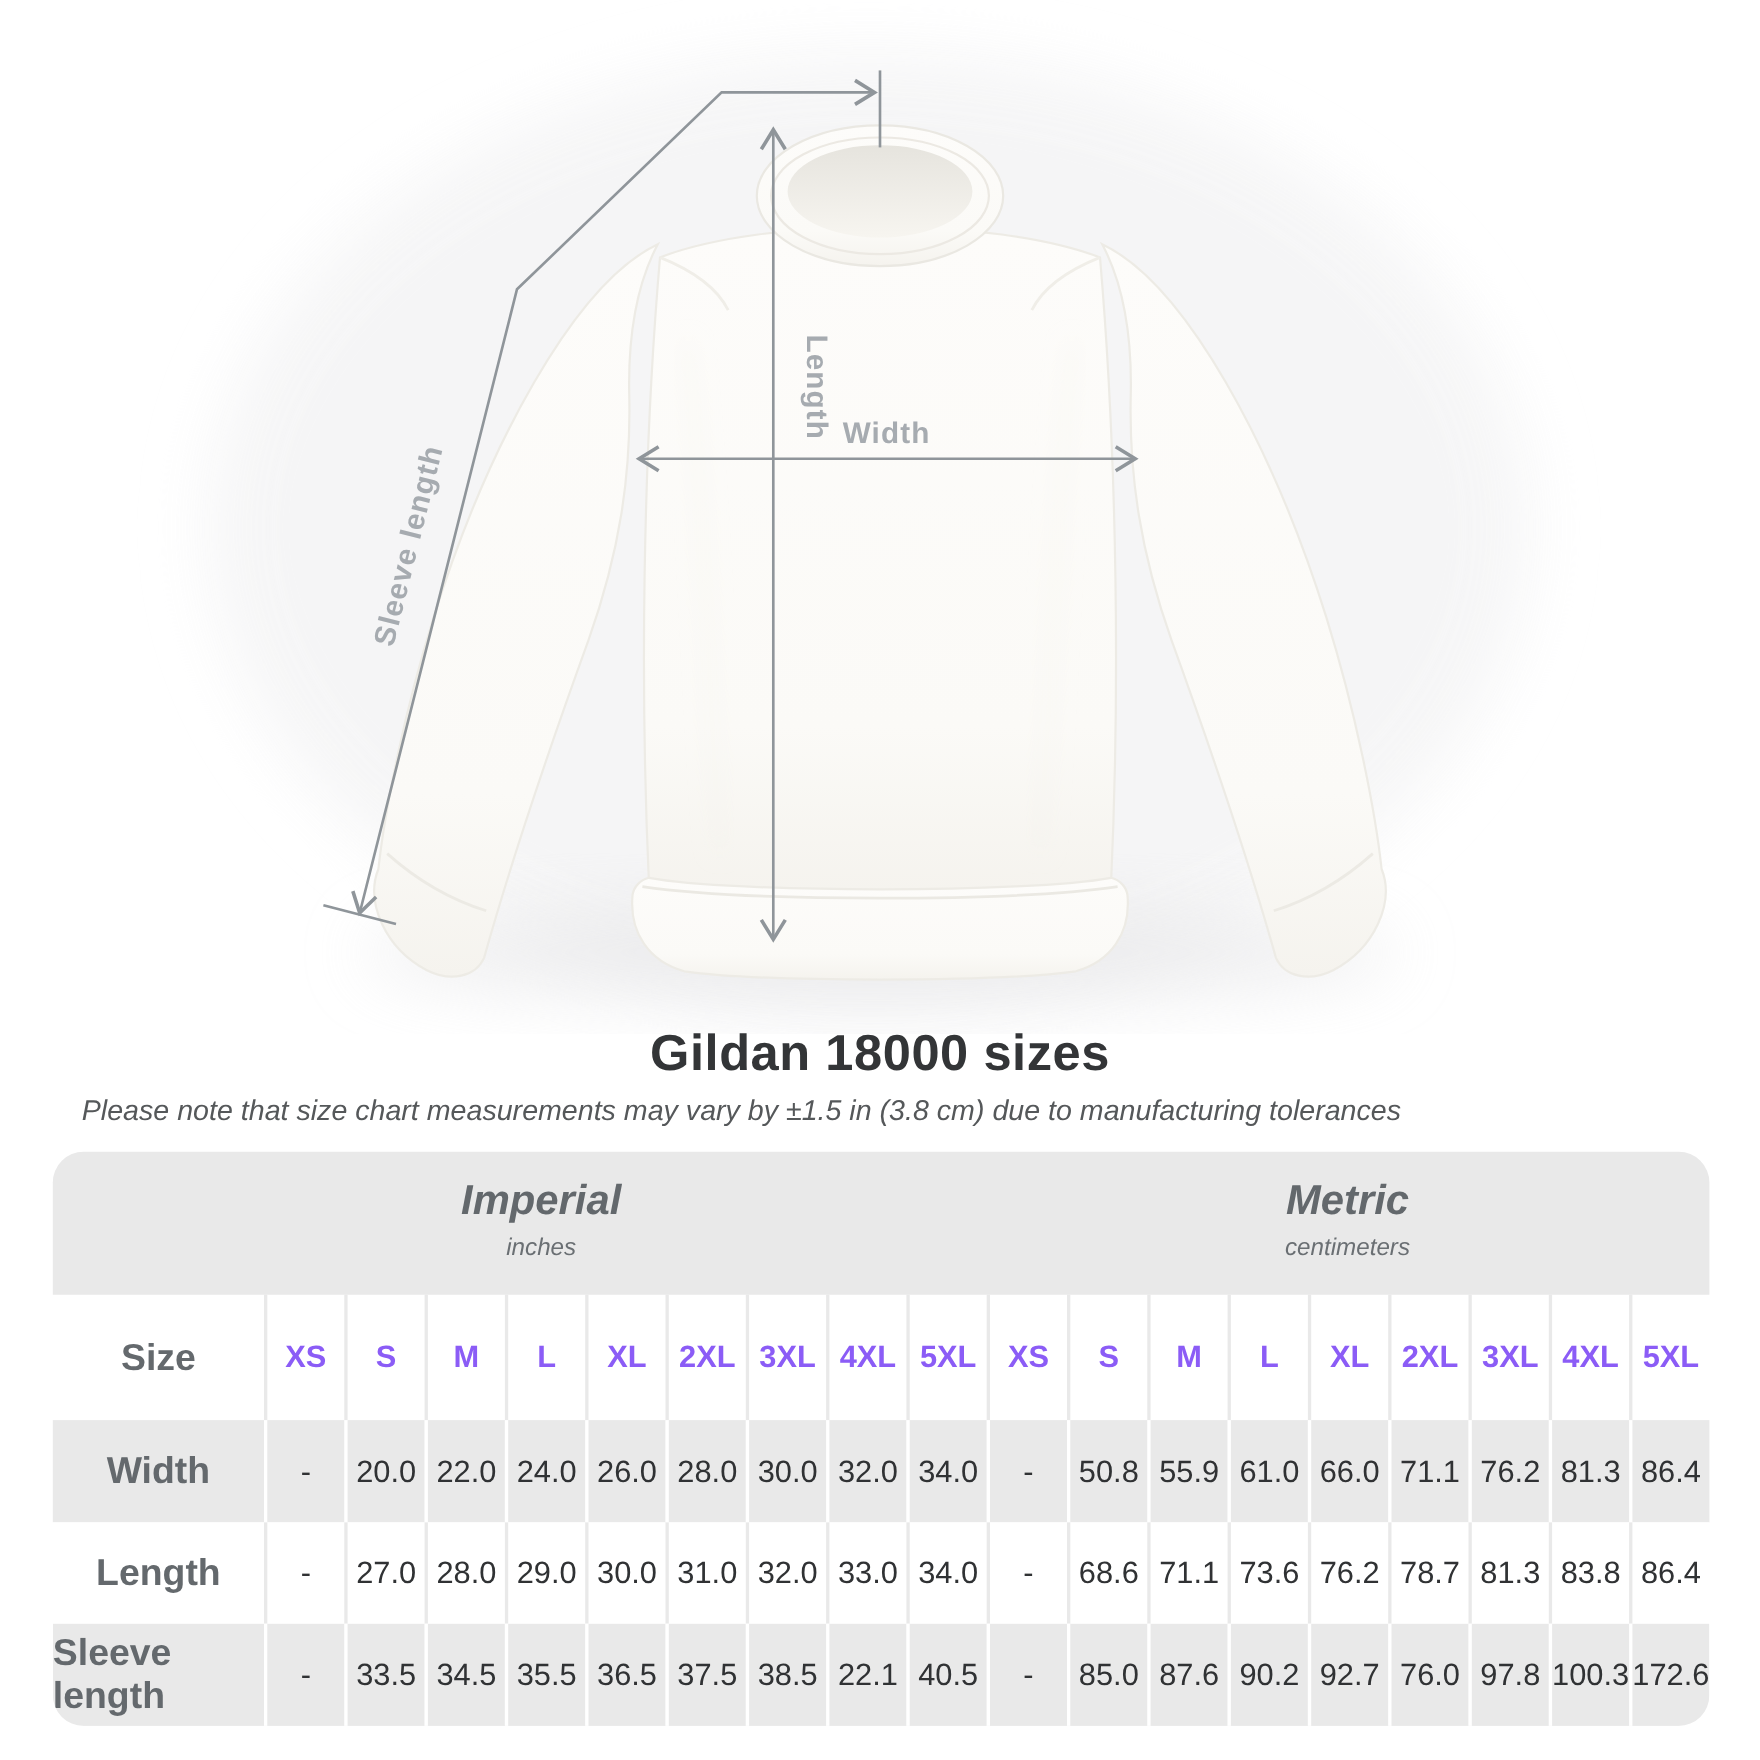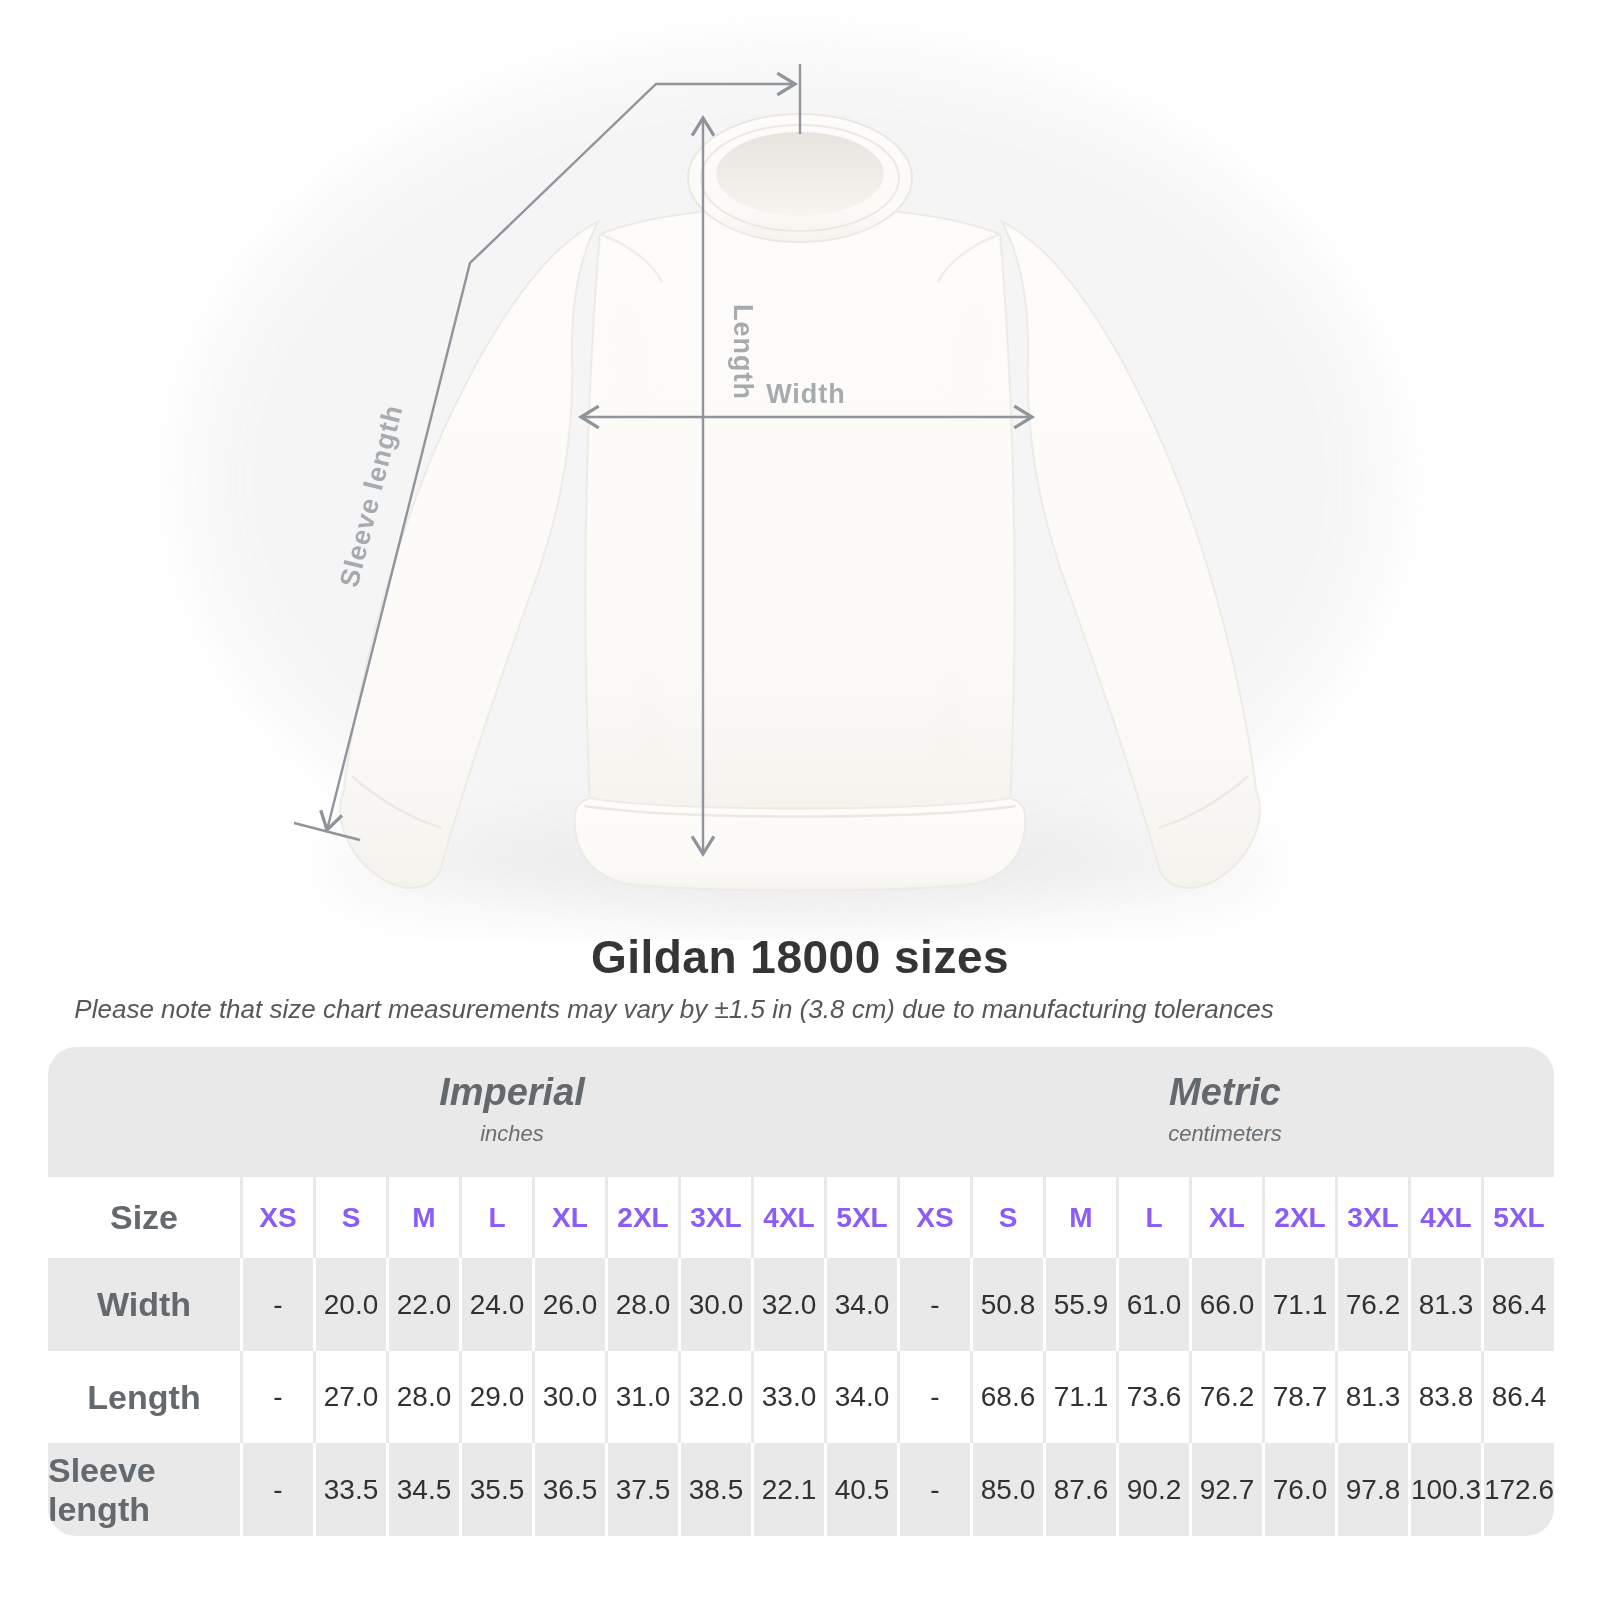--- a/index.html
+++ b/index.html
@@ -27,29 +27,29 @@
   
   #size-table { position:absolute; left:48px; top:1047px; width:1506px; }
 
   .ghead {
     position:relative; height:130px; background:#e9e9e9;
     border-radius:28px 28px 0 0;
   }
   .group-label { position:absolute; top:22px; transform:translateX(-50%); text-align:center; }
   .group-label .g-name { font-size:38px; font-weight:bold; font-style:italic; color:#63686c; line-height:46px; }
   .group-label .g-unit { font-size:22px; font-style:italic; color:#6a6f73; line-height:38px; }
-  #grp-imperial { left:444px;margin-left:20px; }
+  #grp-imperial { left:444px; }
   #grp-metric  { left:1177px; }
 
   .trow { display:grid; grid-template-columns:192px repeat(18, 73px); }
   .trow > div {
     display:flex; align-items:center; justify-content:center;
     box-sizing:border-box;
   }
-  .thead { height:81px; background:#ffffff; }
+  .thead { height:114px; background:#ffffff; }
   .thead > div { border-left:3px solid #e9e9e9; }
   .thead > .label-cell { border-left:none; }
 
   .drow.gray  > div { background:#e9e9e9; border-left:3px solid #ffffff; }
   .drow.white > div { background:#ffffff; border-left:3px solid #e9e9e9; }
   .drow > .label-cell { border-left:none !important; }
   .drow.gray > .label-cell { background:#e9e9e9; }
   #row-width  { height:93px; }
   #row-length { height:92px; }
   #row-sleeve { height:93px; border-radius:0 0 28px 28px; overflow:hidden; }

